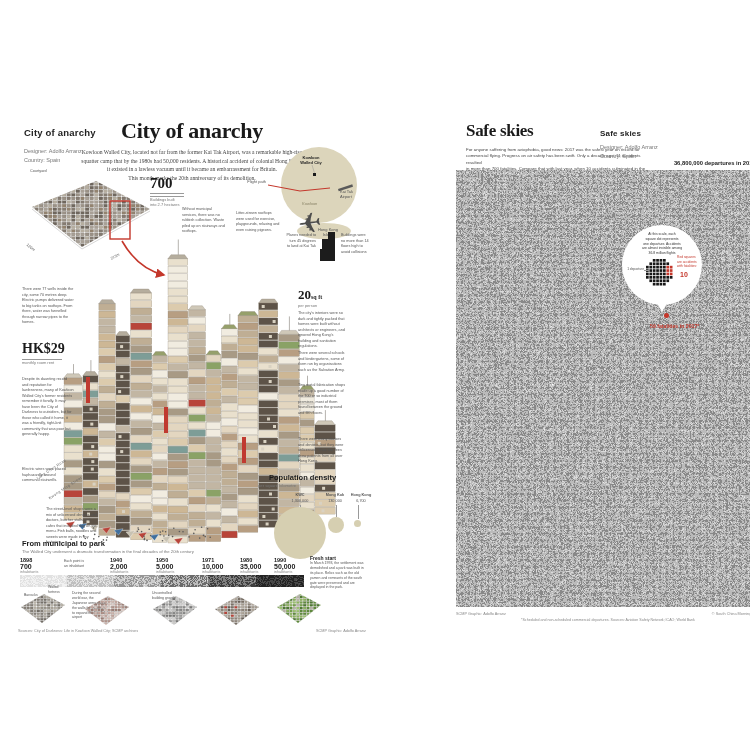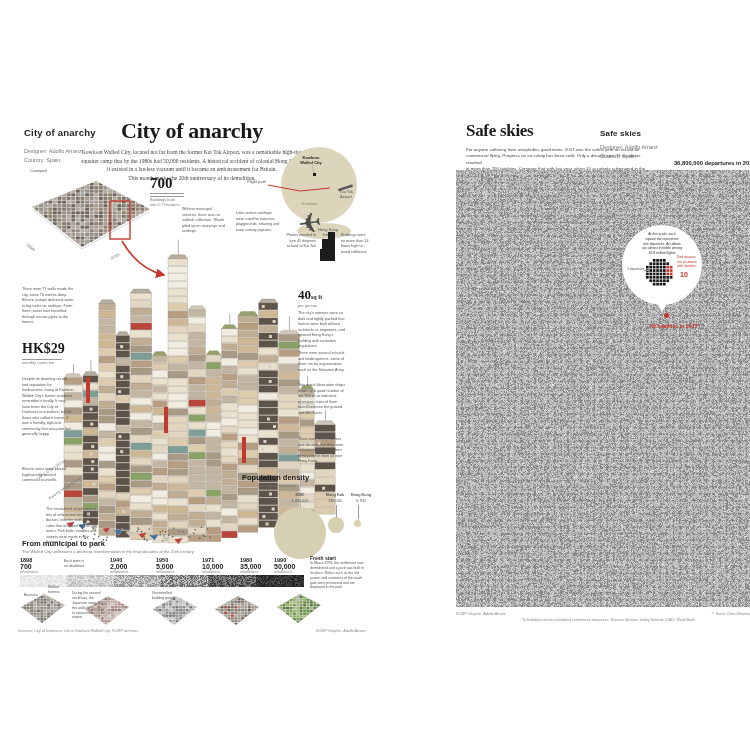--- a/index.html
+++ b/index.html
@@ -1159,29 +1159,29 @@
       <div class="rule" style="width:40px;margin-top:1.5px;"></div>
       <div class="statc">monthly room rent</div>
     </div>
     <div class="abs tiny" style="left:8px;top:262px;width:52px;">Despite its daunting record and reputation for lawlessness, many of Kowloon Walled City's former residents remember it fondly. It may have been the City of Darkness to outsiders, but for those who called it home, it was a friendly, tight-knit community that was poor but generally happy.</div>
     <div class="abs tiny" style="left:8px;top:352px;width:46px;">Electric wires were placed haphazardly around communal stairwells.</div>
     <div class="abs tiny rot" style="left:22px;top:362px;transform:rotate(-33deg);color:#666;letter-spacing:.4px;">Lung Chun Road</div>
     <div class="abs tiny rot" style="left:34px;top:382px;transform:rotate(-33deg);color:#666;letter-spacing:.4px;">Kwong Ming Street</div>
     <div class="abs tiny" style="left:32px;top:392px;width:54px;">The street-level shops were a mix of unlicensed dentists and doctors, butcher stalls and cafes that included dog on the menu. Fish balls, noodles and sweets were made in tiny factories.</div>
 
     <div class="abs" style="left:284px;top:170px;width:60px;">
-      <span class="statv" style="font-size:13px;">40</span><span class="statv" style="font-size:6px;">sq ft</span>
+      <span class="statv" style="font-size:13px;">20</span><span class="statv" style="font-size:6px;">sq ft</span>
       <div class="statc">per person</div>
     </div>
     <div class="abs tiny" style="left:284px;top:196px;width:48px;">The city's interiors were so dark and tightly packed that homes were built without architects or engineers, and ignored Hong Kong's building and sanitation regulations.</div>
     <div class="abs tiny" style="left:284px;top:236px;width:48px;">There were several schools and kindergartens, some of them run by organisations such as the Salvation Army.</div>
     <div class="abs tiny" style="left:284px;top:268px;width:48px;">Tiny metal fabrication shops made up a good number of the 700 or so industrial premises, most of them found between the ground and fifth floors.</div>
     <div class="abs tiny" style="left:284px;top:322px;width:48px;">There were many doctors and dentists, but they were unlicensed. Their low fees drew patients from all over Hong Kong.</div>
 
-    <div class="abs sect-title" style="left:228px;top:358px;">Population density</div>
+    <div class="abs sect-title" style="left:255px;top:358px;">Population density</div>
     <div class="abs sect-sub" style="left:244px;top:368px;">per square kilometre</div>
     <div class="abs tiny" style="left:266px;top:378px;width:40px;text-align:center;">
       <b>KWC</b><br><span>1,300,000</span>
     </div>
     <div class="abs tiny" style="left:306px;top:378px;width:30px;text-align:center;">
       <b>Mong Kok</b><br><span>130,000</span>
     </div>
     <div class="abs tiny" style="left:334px;top:378px;width:26px;text-align:center;">
       <b>Hong Kong</b><br><span>6,700</span>
     </div>

